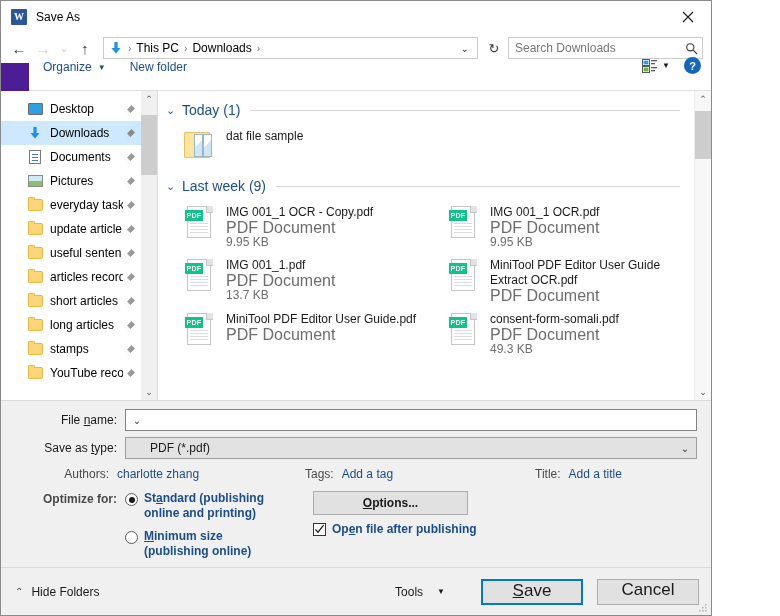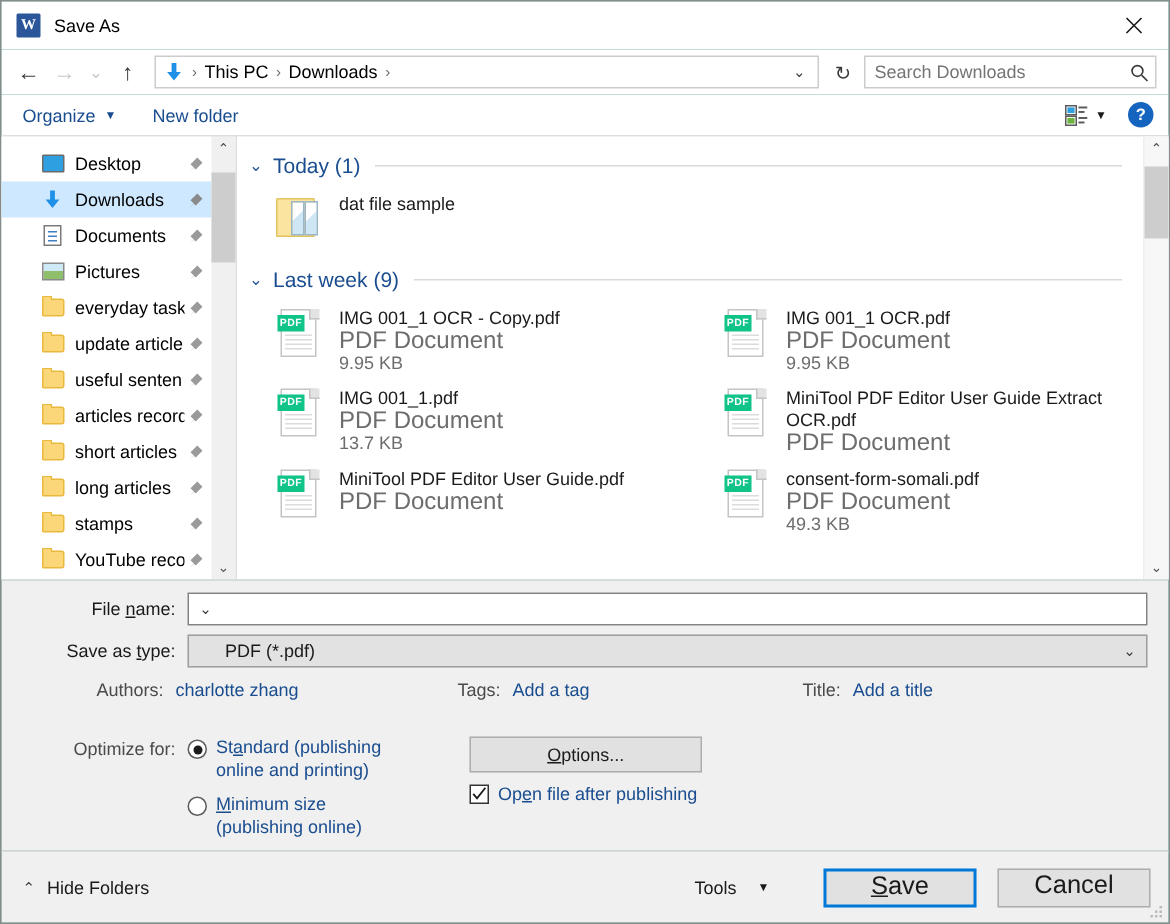--- a/index.html
+++ b/index.html
@@ -10,25 +10,25 @@
   body {
     width: 780px;
     height: 616px;
     font-family: "Liberation Sans", sans-serif;
     font-size: 12px;
     color: #000000;
     overflow: hidden;
   }
   .dialog {
     position: relative;
-    width: 780px;
+    width: 712px;
     height: 616px;
     box-sizing: border-box;
     border: 1px solid #8a8a8a;
-    background: #0f766e;
+    background: #4c1d95;
     display: flex;
     flex-direction: column;
   }
 
   
   .titlebar {
     height: 32px;
     background: #ffffff;
     display: flex;
     align-items: center;
@@ -176,24 +176,25 @@
     display: flex; align-items: center; justify-content: center;
     flex: 0 0 auto;
   }
 
   
   .commandbar {
     height: 28px;
     background: #ffffff;
     border-bottom: 1px solid #dedede;
     display: flex;
-    align-items: center;
-    flex: 0 0 auto;
-    padding: 0 8px 0 14px;
-    box-sizing: border-box;
+    align-items: flex-end;
+    flex: 0 0 auto;
+    padding: 0 8px 16px 14px;
+    box-sizing: border-box;
+    margin-left: 28px;
   }
   .cmd-item {
     font-size: 12px;
     color: #1a4d8f;
     margin-right: 24px;
     display: flex;
     align-items: center;
     white-space: nowrap;
   }
   .cmd-item .caret {
@@ -579,21 +580,22 @@
     align-items: flex-start;
     margin-top: 8px;
     font-size: 12px;
   }
   .meta-group { display: flex; align-items: baseline; }
   .meta-label { color: #4a4a4a; margin-right: 8px; }
   .meta-link { color: #1a4d8f; }
 
   .optimize-row {
     display: flex;
-    margin-top: 24px;
+    margin-top: 10px;
+    font-weight: bold;
   }
   .opt-label {
     width: 110px;
     text-align: right;
     padding-right: 8px;
     font-size: 12px;
     color: #4a4a4a;
     flex: 0 0 auto;
     box-sizing: border-box;
     padding-top: 1px;

